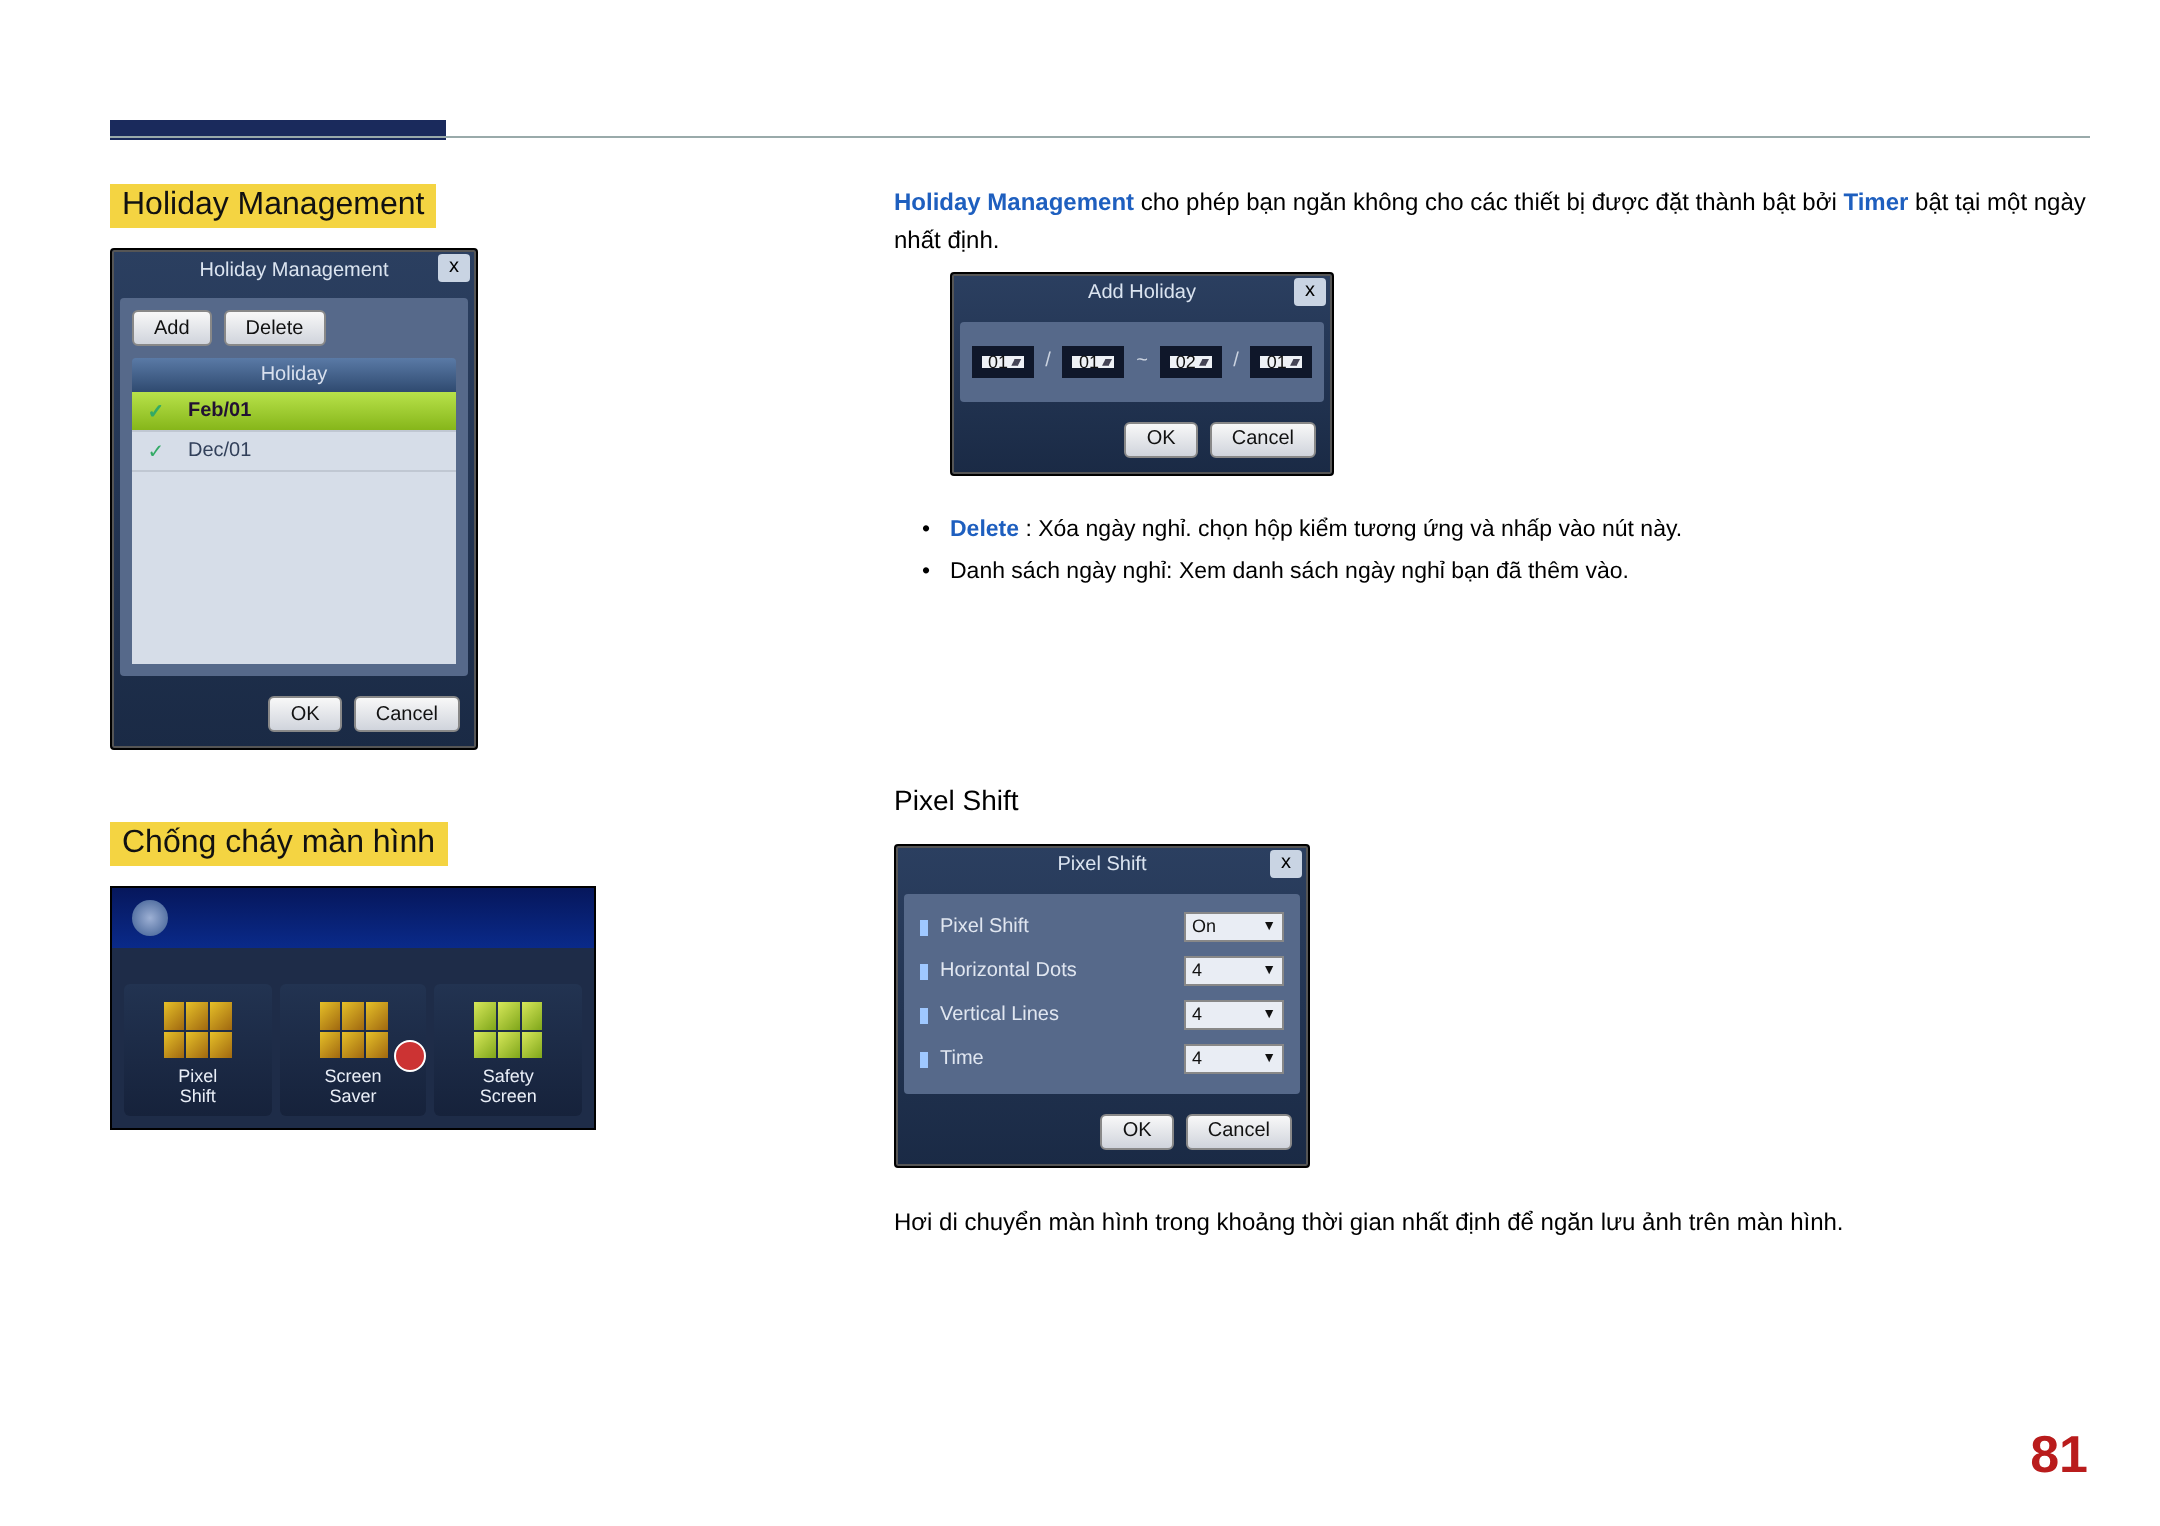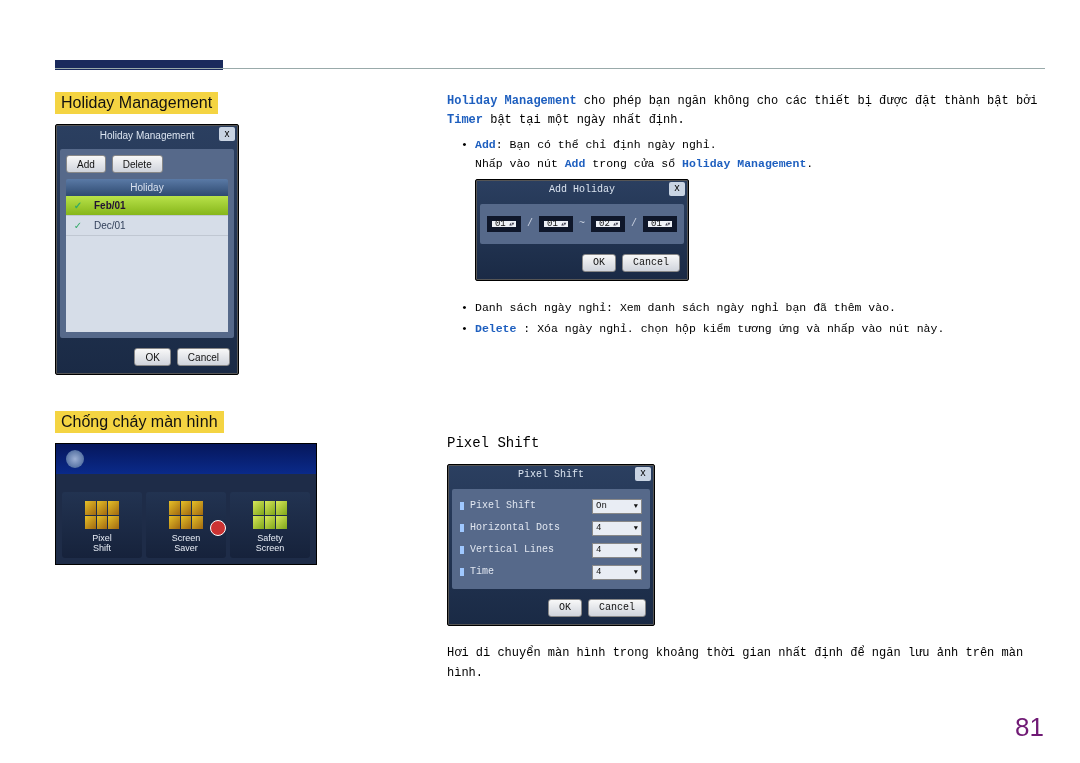--- a/index.html
+++ b/index.html
@@ -1,21 +1,21 @@
 <!DOCTYPE html>
 <html><head>
 <meta charset="utf-8">
 <style>
   * { box-sizing: border-box; margin: 0; padding: 0; }
   body { width: 1080px; height: 763px; font-family: Arial, sans-serif; background: #fff; color: #000; position: relative; }
   .page-rule { position: absolute; top: 68px; left: 55px; right: 35px; height: 1px; background: #9aa; }
   .accent-bar { position: absolute; top: 60px; left: 55px; width: 168px; height: 10px; background: #1a2a5c; }
   .content { position: absolute; top: 92px; left: 55px; right: 35px; display: flex; gap: 32px; }
   .col-left { width: 360px; }
-  .col-right { flex: 1; font-size: 12px; line-height: 1.6; font-family: Liberation Mono, monospace; }
+  .col-right { flex: 1; font-size: 12px; line-height: 1.6; }
   h2.section { display: inline-block; background: #f4d442; padding: 2px 6px; font-size: 16px; font-weight: normal; color: #111; margin-bottom: 10px; }
   h3.sub { font-size: 14px; font-weight: normal; margin-bottom: 10px; }
   .blue { color: #1e5fbf; font-weight: bold; }
   .dash-note { color: #888; font-size: 11px; margin: 6px 0 6px 0; }
   ul.bullets { list-style: none; padding-left: 28px; margin: 4px 0 4px 0; }
   ul.bullets > li { position: relative; margin: 2px 0; font-size: 11.5px; }
   ul.bullets > li::before { content: "•"; position: absolute; left: -14px; top: 0; }
   .desc { font-size: 12px; line-height: 1.6; margin-bottom: 6px; }
 
   
@@ -40,35 +40,35 @@
   .dropdown { background: #e9edf4; border: 1px solid #888; width: 50px; height: 15px; font-size: 9px; display: flex; align-items: center; justify-content: space-between; padding: 0 3px; color: #111; }
   .dropdown .arrow { font-size: 7px; }
 
   
   .date-row { display: flex; align-items: center; gap: 6px; justify-content: center; padding: 6px 0; }
   .spin { background: #eef1f6; border: 5px solid #0f172a; width: 34px; height: 16px; font-size: 9px; display: flex; align-items: center; justify-content: space-between; padding: 0 3px; color: #111; }
   .spin .arrows { font-size: 7px; color: #445; letter-spacing: -2px; }
   .sep { color: #cbd3e0; font-size: 10px; }
 
   
-  .toolbar-shot { width: 262px; height: 122px; background: #1e2c48; border: 1px solid #000; position: relative; }
+  .toolbar-shot { width: 243px; height: 122px; background: #1e2c48; border: 1px solid #000; position: relative; }
   .toolbar-top { height: 30px; background: linear-gradient(#06175c,#0a2a8a); position: relative; }
   .toolbar-top .circle { position: absolute; left: 10px; top: 6px; width: 18px; height: 18px; border-radius: 50%; background: radial-gradient(#9db0d4,#3a5a90); }
   .toolbar-icons { display: flex; position: absolute; bottom: 6px; left: 6px; right: 6px; gap: 4px; }
   .ticon { flex: 1; background: linear-gradient(#223351,#16223b); border-radius: 3px; padding: 4px 2px 4px 2px; text-align: center; }
   .ticon .glyph { height: 38px; display: flex; align-items: center; justify-content: center; }
   .ticon .grid3 { width: 34px; height: 28px; display: grid; grid-template-columns: repeat(3,1fr); grid-template-rows: repeat(2,1fr); gap: 1px; }
   .ticon .cell { background: linear-gradient(135deg,#e6c028,#a06810); }
   .ticon .label { color: #e9eef7; font-size: 9px; line-height: 1.1; white-space: pre; }
   .bulb { width: 20px; height: 28px; position: relative; }
   .bulb .top { width: 18px; height: 18px; border-radius: 50%; background: radial-gradient(#fff6c4,#f2d24a); margin: 0 auto; }
   .bulb .base { width: 8px; height: 8px; background: #c9d0dc; margin: 0 auto; }
   .clock { position: absolute; width: 16px; height: 16px; border-radius: 50%; background: #c33; border: 1px solid #fff; }
 
-  .page-num { position: absolute; right: 36px; bottom: 20px; font-size: 26px; color: #701a75; font-weight: 400; }
+  .page-num { position: absolute; right: 36px; bottom: 20px; font-size: 26px; color: #b91c1c; font-weight: 700; }
 </style>
 </head>
 <body>
 
 <div class="accent-bar"></div>
 <div class="page-rule"></div>
 
 <div class="content">
 
   <div class="col-left">
@@ -162,28 +162,22 @@
 
   </div>
 
   <div class="col-right">
 
     <p class="desc">
       <span class="blue">Holiday Management</span><span> cho phép bạn ngăn không cho các thiết bị được đặt thành bật bởi </span><span class="blue">Timer</span><span> bật tại một ngày nhất định.</span>
     </p>
 
 
-    <ul class="bullets">
-      <li>
-        <span class="blue">Add</span><span>: Bạn có thể chỉ định ngày nghỉ.</span><br>
-        <span>Nhấp vào nút </span><span class="blue">Add</span><span> trong cửa sổ </span><span class="blue">Holiday Management</span><span>.</span>
-      </li>
-    </ul>
-
-    <div class="shot" style="width:214px; margin-left:28px; margin-top:6px;">
+
+    <div class="shot" style="width:192px; margin-left:28px; margin-top:6px;">
       <div class="titlebar">
         <span>Add Holiday</span>
         <span class="closebtn">x</span>
       </div>
       <div class="shot-body">
         <div class="date-row">
           <span class="spin">
               <span>01</span>
               <span class="arrows">▴▾</span>
             </span>
@@ -204,24 +198,24 @@
             </span>
         </div>
       </div>
       <div class="footer-btns">
         <span class="btn">OK</span>
         <span class="btn">Cancel</span>
       </div>
     </div>
 
     <ul class="bullets" style="margin-top:10px;">
-      <li>Danh sách ngày nghỉ: Xem danh sách ngày nghỉ bạn đã thêm vào.</li>
       <li>
         <span class="blue">Delete</span><span> : Xóa ngày nghỉ. chọn hộp kiểm tương ứng và nhấp vào nút này.</span>
       </li>
+      <li>Danh sách ngày nghỉ: Xem danh sách ngày nghỉ bạn đã thêm vào.</li>
     </ul>
 
     <div style="height:90px"></div>
 
     <h3 class="sub">Pixel Shift</h3>
 
     <div class="shot" style="width:208px;">
       <div class="titlebar">
         <span>Pixel Shift</span>
         <span class="closebtn">x</span>

